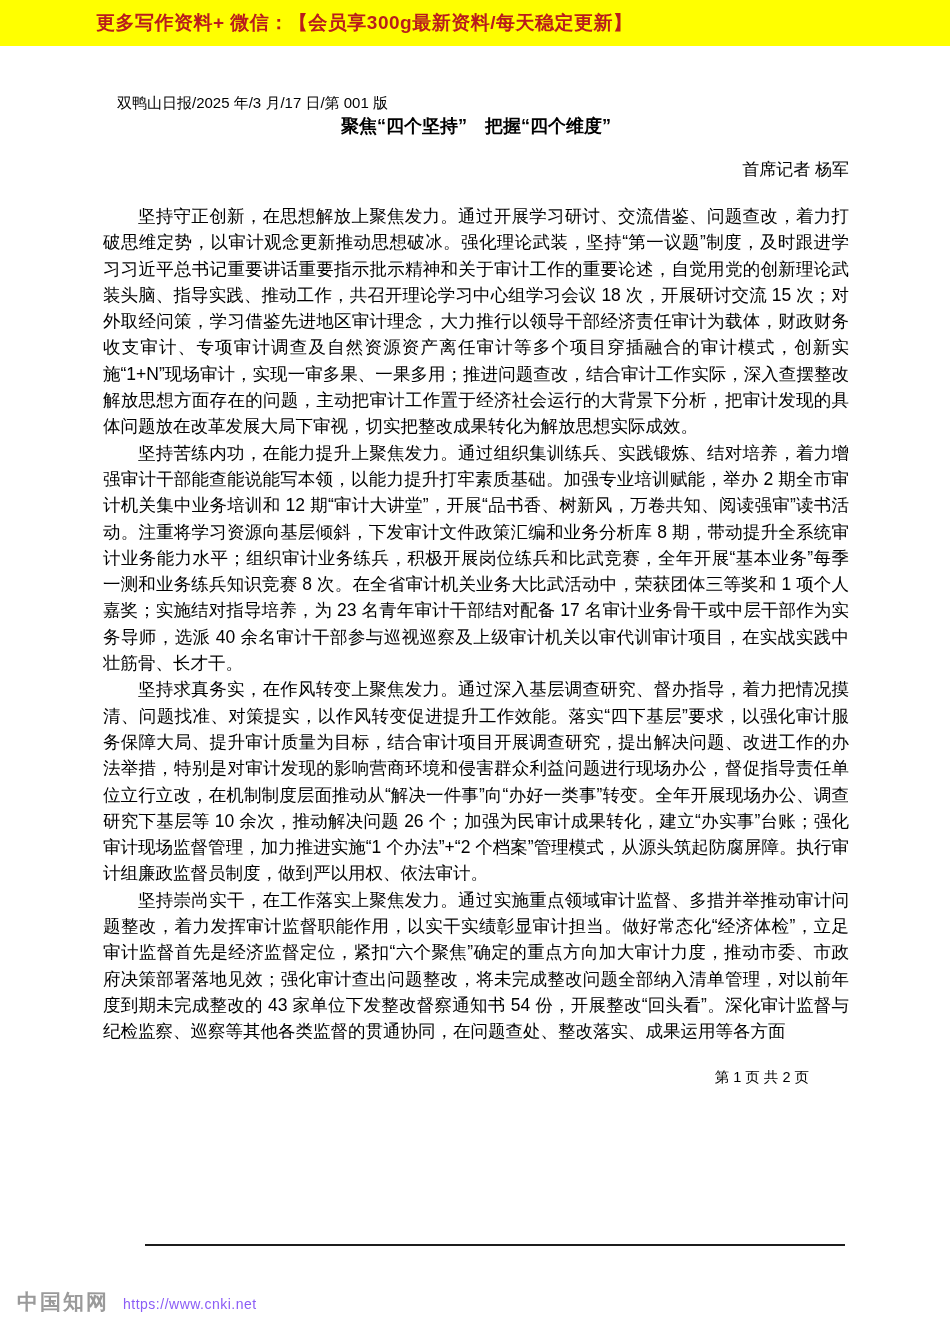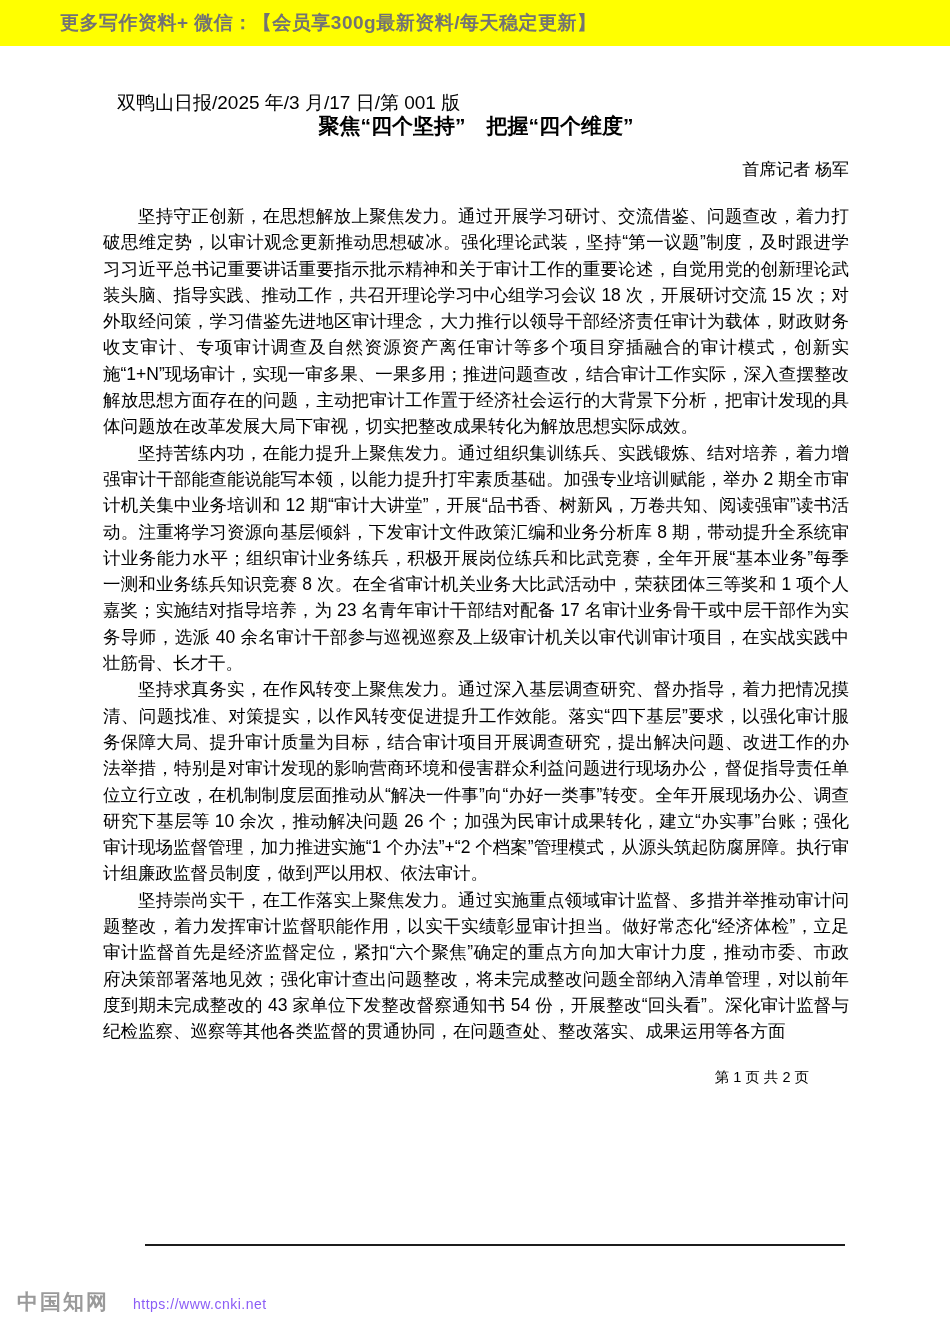--- a/index.html
+++ b/index.html
@@ -17,42 +17,43 @@
     top: 0; left: 0;
     width: 950px;
     height: 46px;
     background: #ffff00;
     display: flex;
     align-items: center;
     box-sizing: border-box;
     padding-left: 60px;
   }
   .banner-text {
-    color: #737373;
+    color: #b91c1c;
     font-size: 19px;
     font-weight: bold;
     letter-spacing: 0.5px;
     white-space: nowrap;
+    margin-left: 36px;
   }
   .page {
     position: absolute;
     top: 46px;
     left: 103px;
     width: 746px;
   }
   .source-line {
     margin-top: 47px;
     padding-left: 14px;
-    font-size: 19px;
+    font-size: 15px;
     line-height: 19px;
   }
   .subtitle {
     margin-top: 3px;
     text-align: center;
-    font-size: 21px;
+    font-size: 18px;
     font-weight: bold;
     line-height: 22px;
   }
   .title {
     margin-top: 5px;
     text-align: center;
     font-size: 27px;
     font-weight: bold;
     letter-spacing: 1px;
     line-height: 34px;
@@ -87,21 +88,21 @@
     width: 700px;
     height: 2px;
     background: #1c1c1c;
   }
   .watermark {
     position: absolute;
     left: 17px;
     top: 1288px;
     display: flex;
     align-items: baseline;
-    gap: 24px;
+    gap: 14px;
   }
   .wm-brand {
     font-size: 21px;
     color: #9a9a9a;
     letter-spacing: 2px;
     font-weight: bold;
   }
   .wm-url {
     font-size: 14px;
     color: #8b5cf6;

